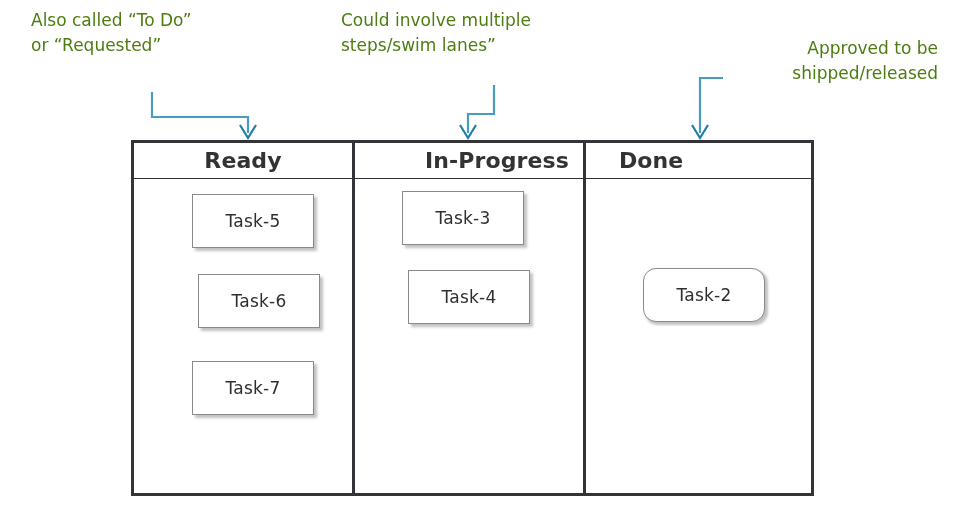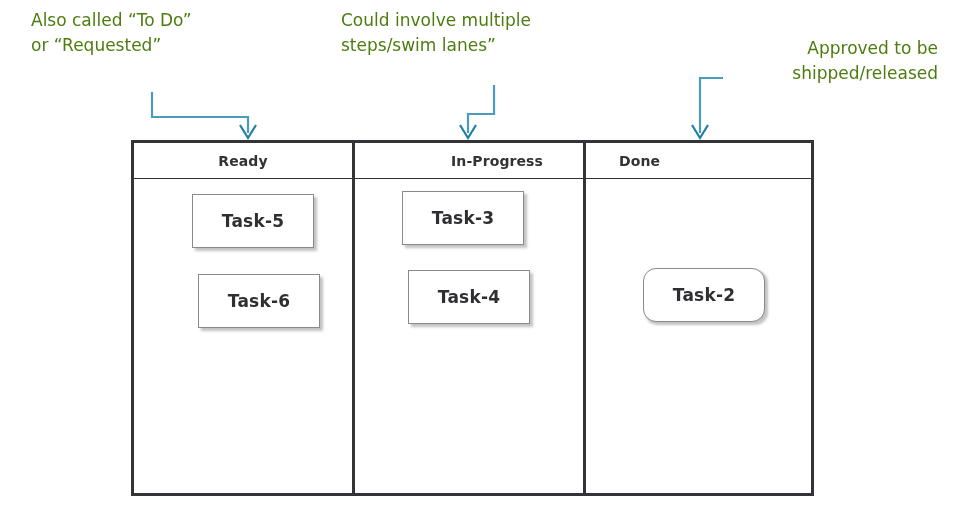--- a/index.html
+++ b/index.html
@@ -55,21 +55,21 @@
     right: 0;
     height: 36px;
     border-bottom: 1.6px solid #343438;
     box-sizing: border-box;
   }
   .column-header {
     position: absolute;
     top: 0;
     height: 36px;
     line-height: 36px;
-    font-size: 14px;
+    font-size: 22px;
     font-weight: bold;
     color: #333336;
     letter-spacing: 0.1px;
   }
   #header-ready  { left: 0px;   width: 218px; text-align: center; }
   #header-inprog { left: 221px; width: 228px; text-align: center; margin-left: 28px; }
   #header-done   { left: 463px; width: 214px; text-align: left; padding-left: 22px; box-sizing: border-box; }
 
   
   .column-divider {
@@ -95,21 +95,21 @@
   
   .task-card {
     position: absolute;
     width: 122px;
     height: 54px;
     box-sizing: border-box;
     background: #ffffff;
     border: 1.3px solid #8a8a8a;
     box-shadow: 2.5px 2.5px 2.5px rgba(120,120,120,0.45);
     font-size: 17px;
-    font-weight: bold;
+    font-weight: normal;
     color: #2f2f33;
     display: flex;
     align-items: center;
     justify-content: center;
     letter-spacing: 0.2px;
   }
 </style>
 </head>
 <body>
 
@@ -144,20 +144,21 @@
     <div class="column-header" id="header-inprog">In-Progress</div>
     <div class="column-header" id="header-done">Done</div>
   </div>
 
   <div class="column-divider" id="divider-1"></div>
   <div class="column-divider" id="divider-2"></div>
 
   <div class="column-body" id="column-body-ready">
       <div class="task-card" style="left: 58px; top: 15px;">Task-5</div>
       <div class="task-card" style="left: 64px; top: 95px;">Task-6</div>
+      <div class="task-card" style="left: 58px; top: 182px;">Task-7</div>
     </div>
   <div class="column-body" id="column-body-inprog">
       <div class="task-card" style="left: 47px; top: 12px;">Task-3</div>
       <div class="task-card" style="left: 53px; top: 91px;">Task-4</div>
     </div>
   <div class="column-body" id="column-body-done">
       <div class="task-card" style="left: 57px; top: 89px; border-radius: 13px;">Task-2</div>
     </div>
 
 </div>

